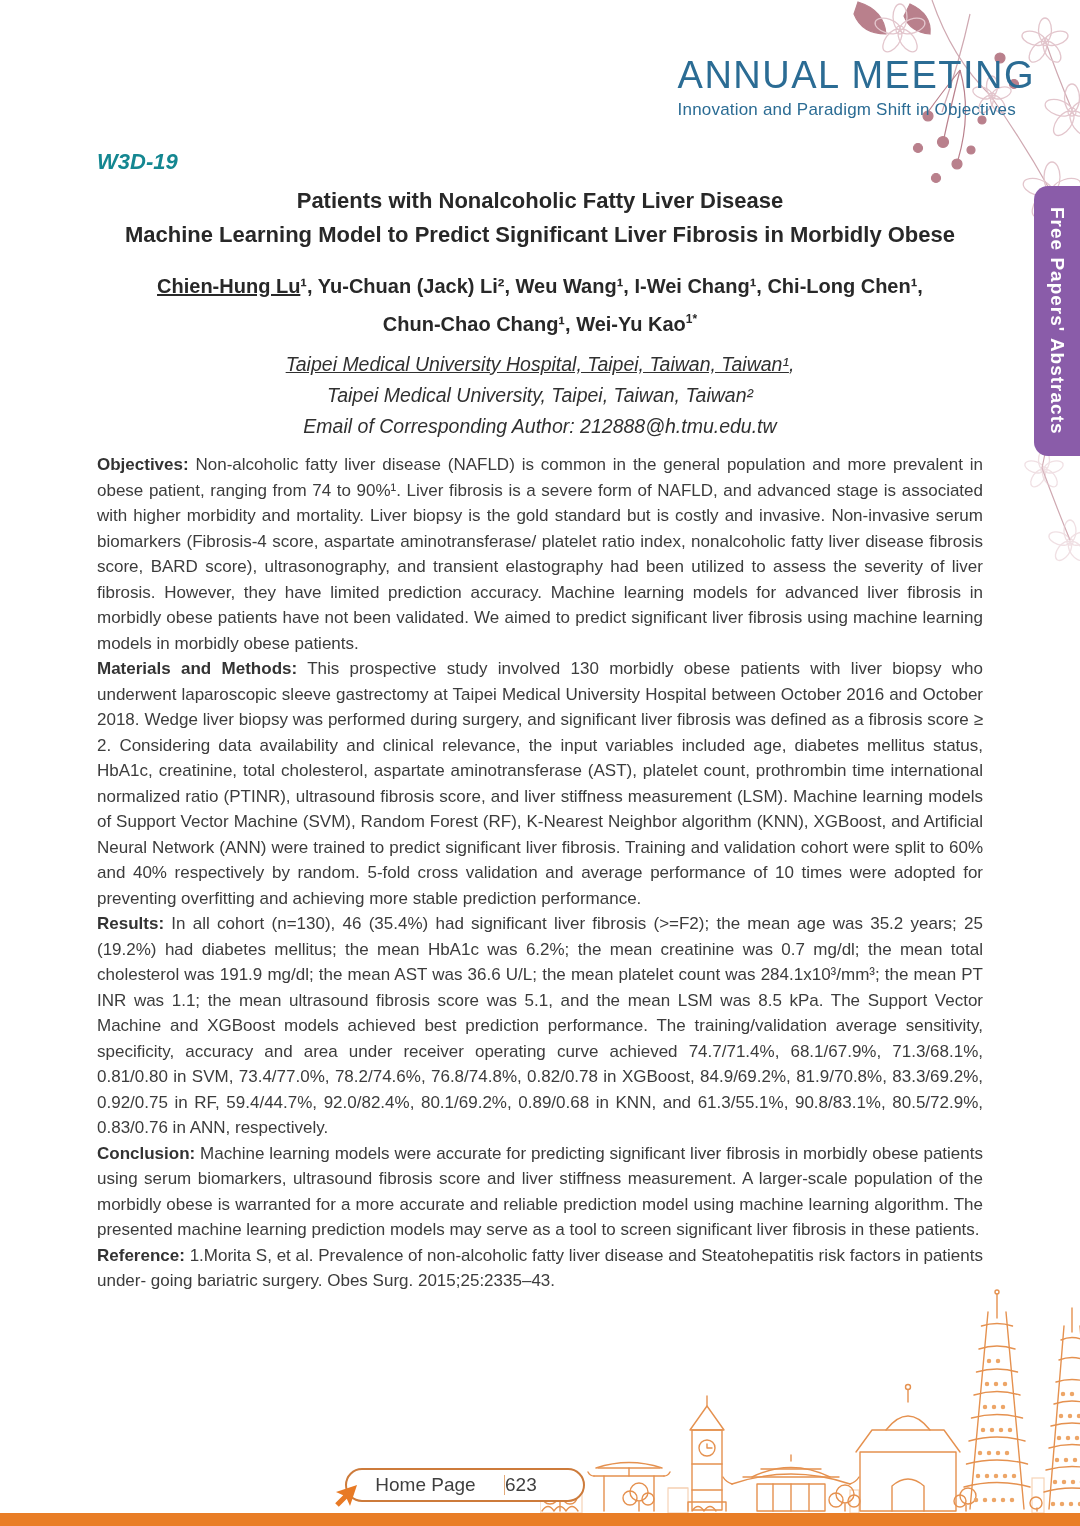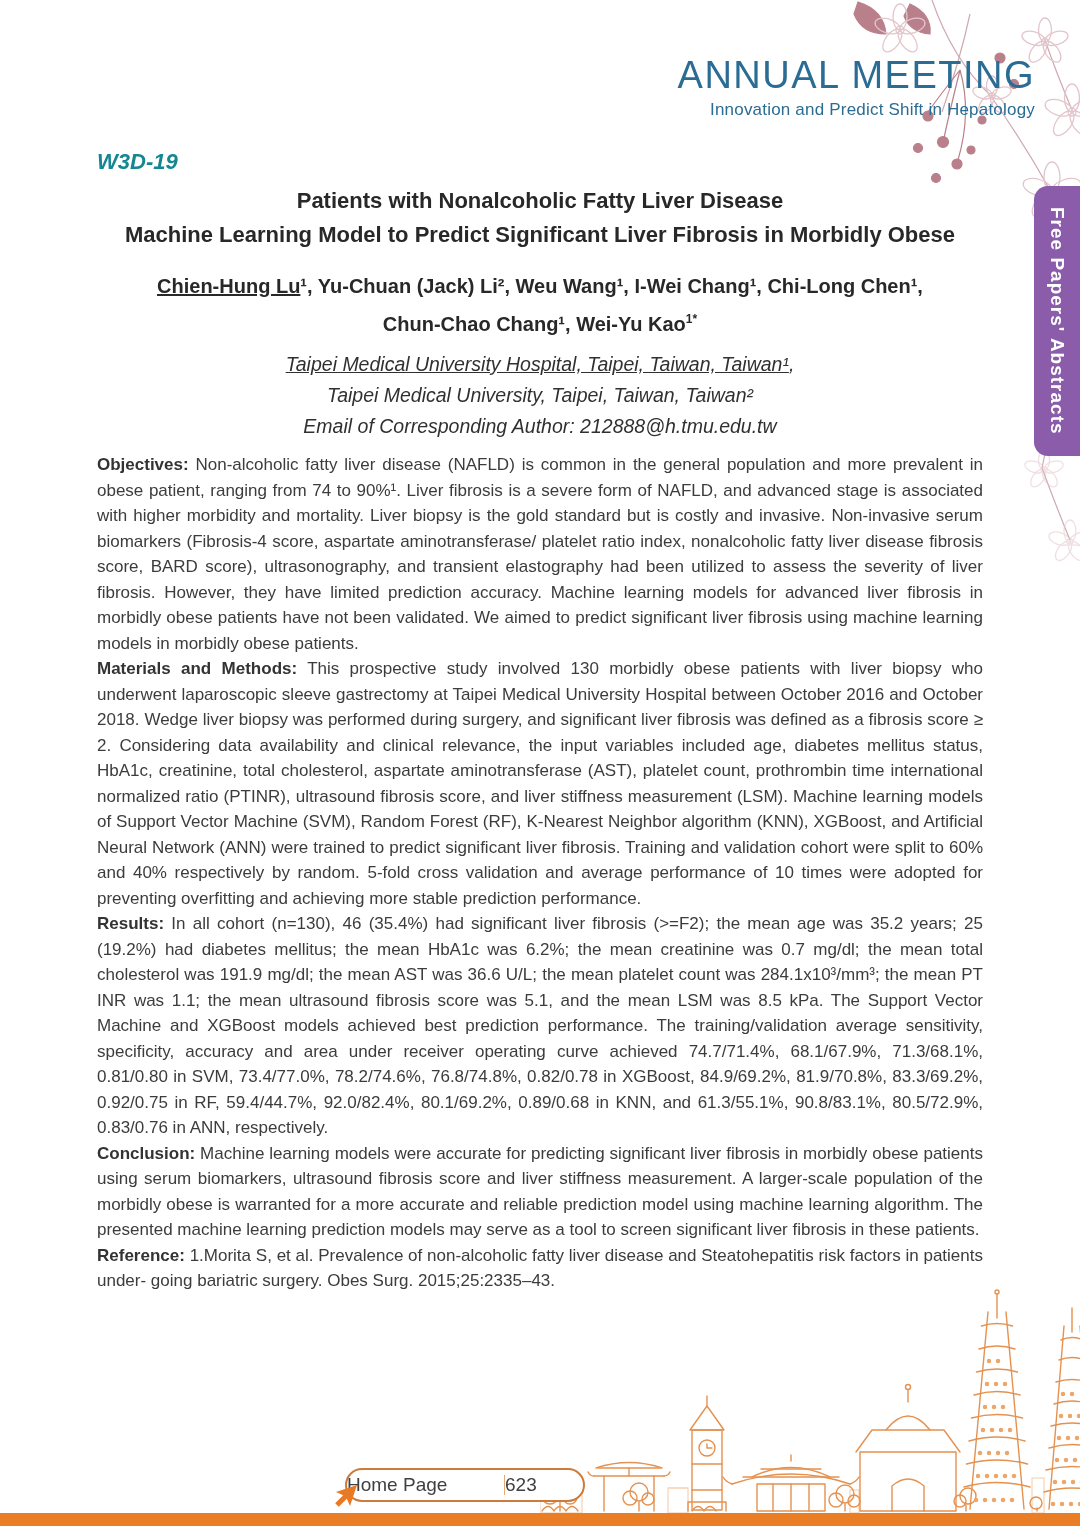--- a/index.html
+++ b/index.html
@@ -1,21 +1,21 @@
 <!DOCTYPE html>
 <html><head>
 <meta charset="utf-8">
 <style>
   html,body{margin:0;padding:0;background:#ffffff;}
   .page{
     position:relative;width:1080px;height:1526px;background:#ffffff;overflow:hidden;
     font-family:"Liberation Sans",sans-serif;color:#3c3c3c;
   }
   
-  .header-block{position:absolute;top:56px;right:45px;text-align:right;z-index:2;}
+  .header-block{position:absolute;top:56px;right:45px;z-index:2;}
   .header-title{font-size:38px;font-weight:400;letter-spacing:1.5px;color:#2b6c94;line-height:1.05;}
   .header-subtitle{font-size:17px;font-weight:400;color:#2b6c94;margin-top:4px;letter-spacing:.2px;}
   
   .side-tab{
     position:absolute;top:186px;right:0;width:46px;height:270px;background:#8a5ca9;
     border-radius:14px 0 0 14px;display:flex;align-items:center;justify-content:center;z-index:3;
   }
   .side-tab .tab-label{
     writing-mode:vertical-rl;color:#ffffff;font-weight:bold;font-size:19px;letter-spacing:1px;white-space:nowrap;
   }
@@ -34,21 +34,21 @@
     text-align:justify;font-size:17px;line-height:25.5px;color:#3c3c3c;
   }
   .body-text p{margin:0;}
   .body-text strong{color:#333333;}
   
   .footer-bar{position:absolute;left:0;bottom:0;width:1080px;height:13px;background:#e97e27;z-index:4;}
   .home-pill{
     position:absolute;left:345px;top:1468px;width:240px;height:34px;background:#ffffff;
     border:2px solid #cd7b3b;border-radius:19px;display:flex;align-items:center;z-index:4;box-sizing:border-box;
   }
-  .home-label{flex:1;text-align:left;font-size:19px;color:#3f3f3f;}
+  .home-label{flex:1;text-align:center;font-size:19px;color:#3f3f3f;}
   .pill-divider{width:1px;height:20px;background:#e3aa78;}
   .page-number{width:78px;font-size:19px;color:#3f3f3f;}
   .cursor-icon{position:absolute;left:330px;top:1478px;z-index:5;}
   
   .floral{position:absolute;top:0;right:0;z-index:1;}
   .skyline{position:absolute;right:0;bottom:13px;z-index:1;}
 </style>
 </head>
 <body>
 
@@ -152,21 +152,21 @@
         <ellipse cx="0" cy="-11" rx="6" ry="11" transform="rotate(144)"></ellipse>
           <ellipse cx="0" cy="-11" rx="6" ry="11" transform="rotate(216)"></ellipse>
         <ellipse cx="0" cy="-11" rx="6" ry="11" transform="rotate(288)"></ellipse>
           <circle r="3"></circle>
       </g>
     </g>
   </svg>
 
   <div class="header-block">
     <div class="header-title">ANNUAL MEETING</div>
-    <div class="header-subtitle">Innovation and Predict Shift in Hepatology</div>
+    <div class="header-subtitle">Innovation and Paradigm Shift in Objectives</div>
   </div>
 
   <div class="side-tab">
     <span class="tab-label">Free Papers' Abstracts</span>
   </div>
 
   <div class="code">W3D-19</div>
   <div class="title">
     <div>Patients with Nonalcoholic Fatty Liver Disease</div>
     <div>Machine Learning Model to Predict Significant Liver Fibrosis in Morbidly Obese</div>

